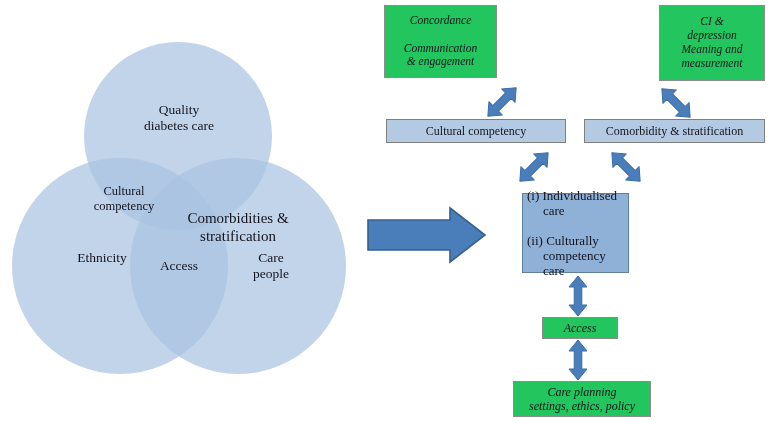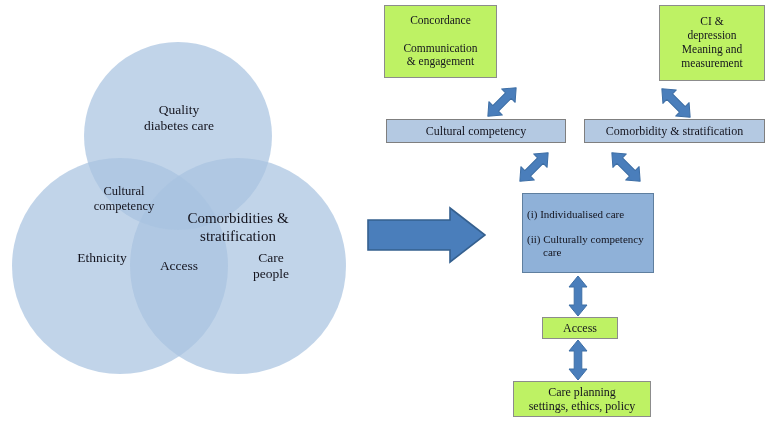--- a/index.html
+++ b/index.html
@@ -52,37 +52,38 @@
     display: flex;
     align-items: center;
     justify-content: center;
     text-align: center;
     line-height: 1.2;
     white-space: pre-line;
     font-family: "Liberation Serif", "DejaVu Serif", serif;
     color: #14141e;
   }
   .fbox-light {
-    background: #bef264;
+    background: #22c55e;
     border: 1px solid #8c8c8c;
+    font-style: italic;
   }
   .fbox-mid {
     background: #b4c9e2;
     border: 1px solid #7f7f7f;
   }
   .fbox-dark {
     background: #8fb1d8;
     border: 1px solid #5f7f9f;
   }
 
   #box-concordance   { left: 384px; top: 5px;   width: 113px; height: 73px; font-size: 11.5px; }
   #box-ci-depression { left: 659px; top: 5px;   width: 106px; height: 76px; font-size: 11.5px; }
   #box-cultural-competency { left: 386px; top: 119px; width: 180px; height: 24px; font-size: 12px; }
   #box-comorbidity   { left: 584px; top: 119px; width: 181px; height: 24px; font-size: 12px; }
-  #box-core          { left: 522px; top: 193px; width: 132px; height: 80px; font-size: 11px; }
+  #box-core          { left: 522px; top: 193px; width: 107px; height: 80px; font-size: 13px; }
   #box-access        { left: 542px; top: 317px; width: 76px;  height: 22px; font-size: 12px; }
   #box-care-planning { left: 513px; top: 381px; width: 138px; height: 36px; font-size: 12px; }
 
   
   .core-list {
     display: block;
     text-align: left;
     padding-left: 4px;
     line-height: 1.16;
   }

